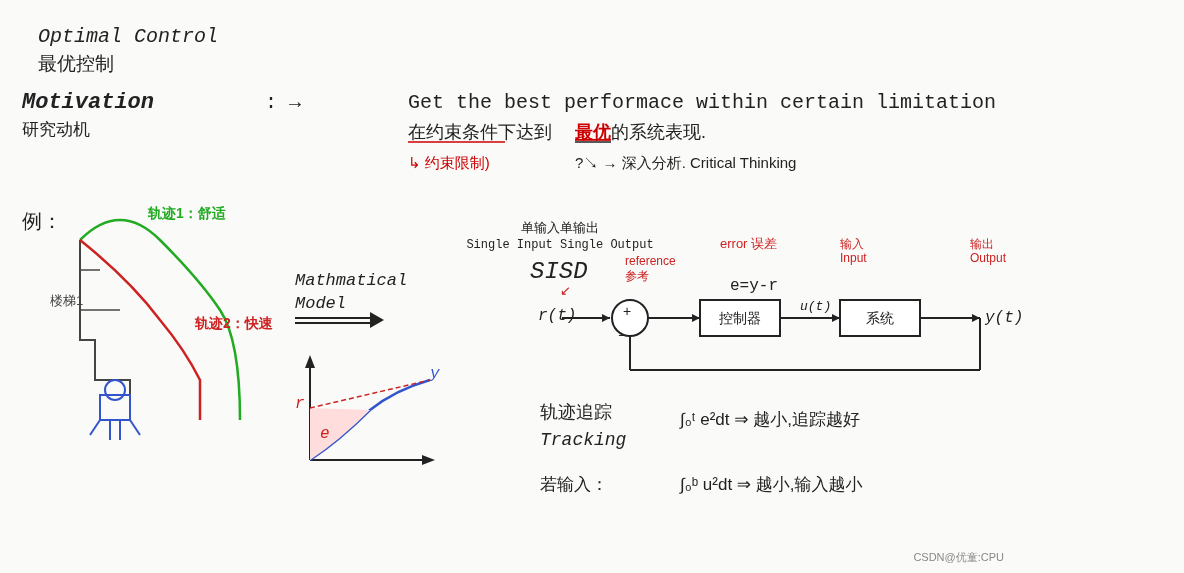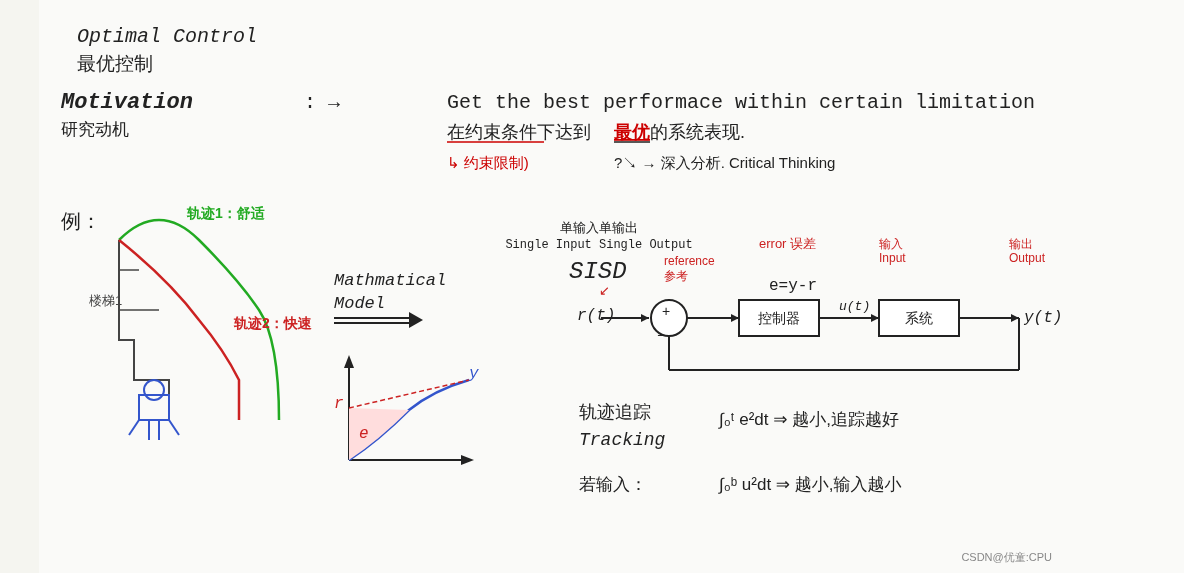--- a/index.html
+++ b/index.html
@@ -9,32 +9,31 @@
       background: #f5f5f0;
       font-family: 'Courier New', monospace;
       overflow: hidden;
       position: relative;
     }
     .canvas {
       width: 1020px;
       height: 573px;
       background: #fafaf7;
       position: relative;
-      margin-left: 39px;
     }
     svg.main-svg {
       position: absolute;
       top: 0; left: 0;
       width: 1184px;
       height: 573px;
     }
     .watermark {
       position: absolute;
       bottom: 8px;
-      right: 7px;
+      right: 16px;
       font-size: 11px;
       color: #888;
       font-family: Arial, sans-serif;
     }
   </style>
 </head>
 <body>
 
 <div class="canvas">
   <svg class="main-svg">

